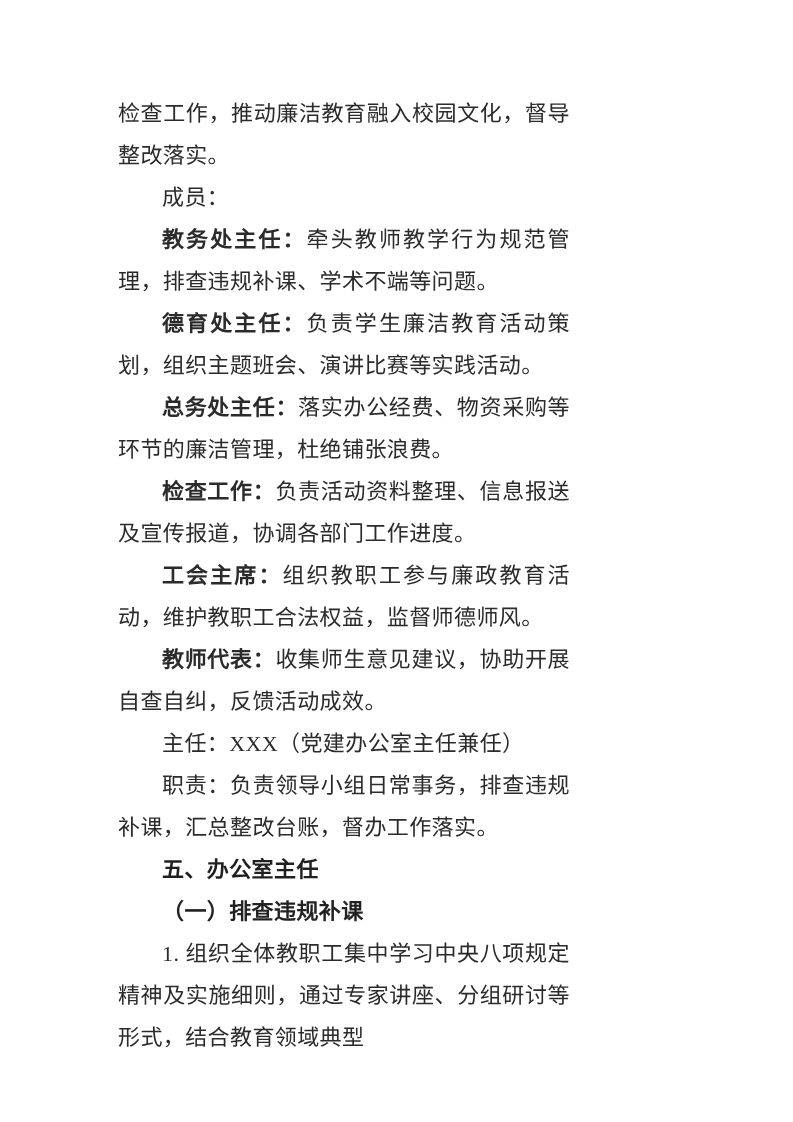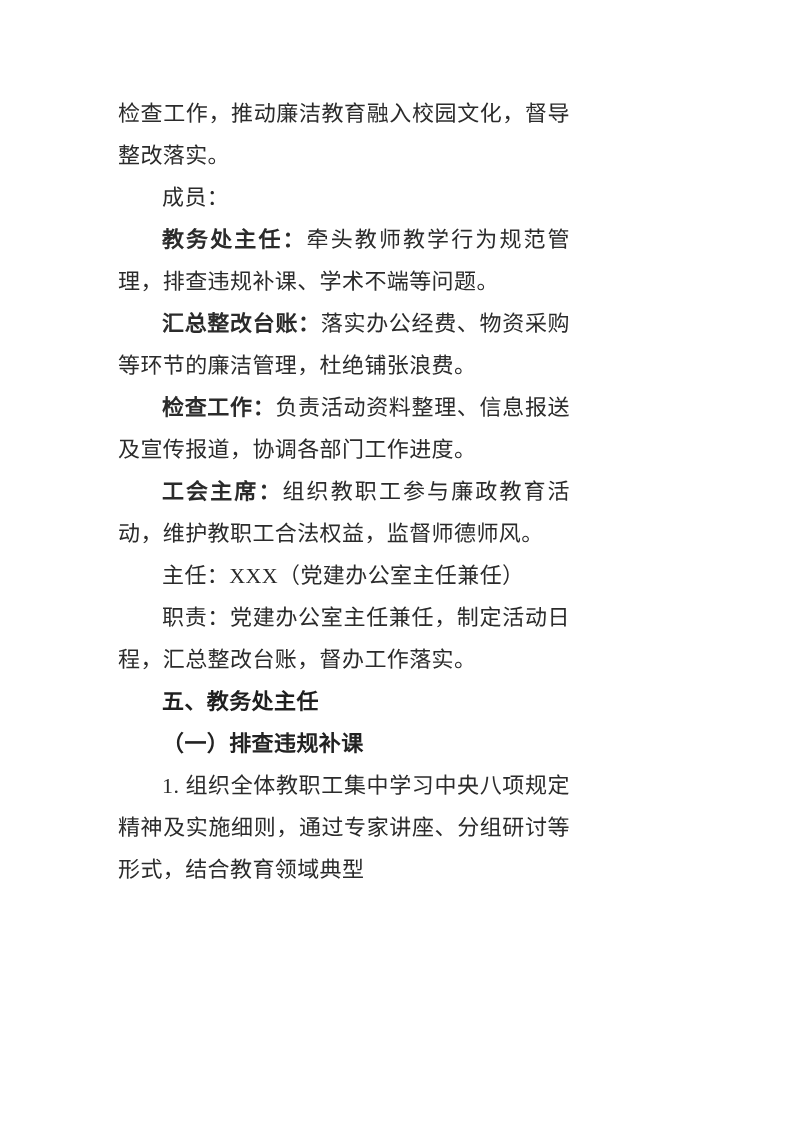--- a/index.html
+++ b/index.html
@@ -49,33 +49,35 @@
 
 <div class="page">
   <div>
 
     <p class="para flush">检查工作，推动廉洁教育融入校园文化，督导整改落实。</p>
 
     <p class="para">成员：</p>
 
     <p class="para"><span class="role-label">教务处主任：</span><span>牵头教师教学行为规范管理，排查违规补课、学术不端等问题。</span></p>
 
+    <p class="para"><span class="role-label">德育处主任：</span><span>负责学生廉洁教育活动策划，组织主题班会、演讲比赛等实践活动。</span></p>
 
-    <p class="para"><span class="role-label">汇总整改台账：</span><span>落实办公经费、物资采购等环节的廉洁管理，杜绝铺张浪费。</span></p>
+    <p class="para"><span class="role-label">总务处主任：</span><span>落实办公经费、物资采购等环节的廉洁管理，杜绝铺张浪费。</span></p>
 
     <p class="para"><span class="role-label">检查工作：</span><span>负责活动资料整理、信息报送及宣传报道，协调各部门工作进度。</span></p>
 
     <p class="para"><span class="role-label">工会主席：</span><span>组织教职工参与廉政教育活动，维护教职工合法权益，监督师德师风。</span></p>
 
+    <p class="para"><span class="role-label">教师代表：</span><span>收集师生意见建议，协助开展自查自纠，反馈活动成效。</span></p>
 
 
     <p class="para">主任：XXX（党建办公室主任兼任）</p>
 
-    <p class="para">职责：党建办公室主任兼任，制定活动日程，汇总整改台账，督办工作落实。</p>
+    <p class="para">职责：负责领导小组日常事务，排查违规补课，汇总整改台账，督办工作落实。</p>
 
-    <p class="para h1">五、教务处主任</p>
+    <p class="para h1">五、办公室主任</p>
 
     <p class="para h2">（一）排查违规补课</p>
 
     <p class="para">1. 组织全体教职工集中学习中央八项规定精神及实施细则，通过专家讲座、分组研讨等形式，结合教育领域典型</p>
 
   </div>
 </div>
 
 </body></html>

